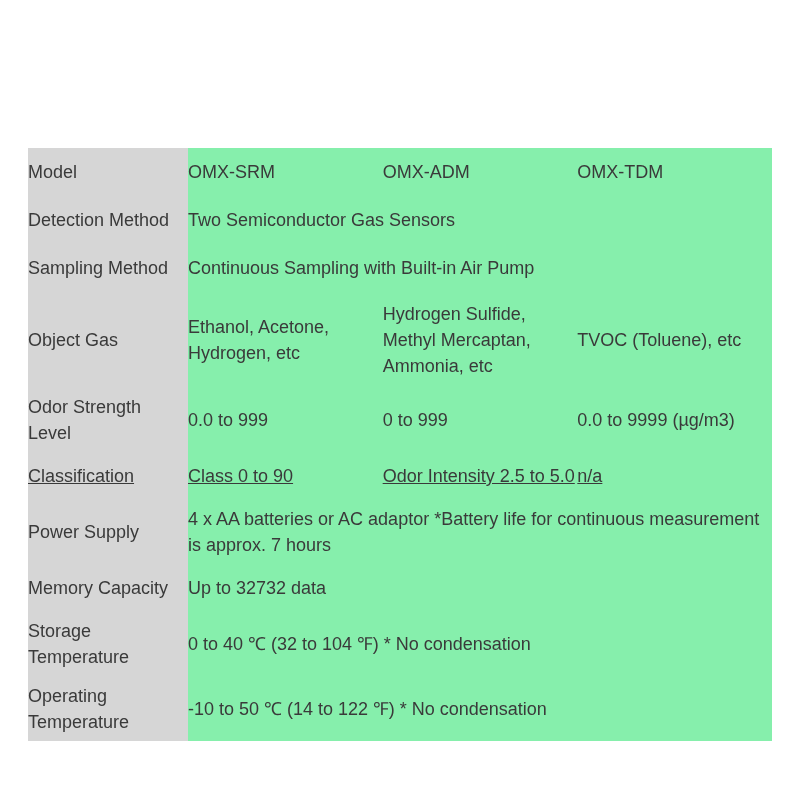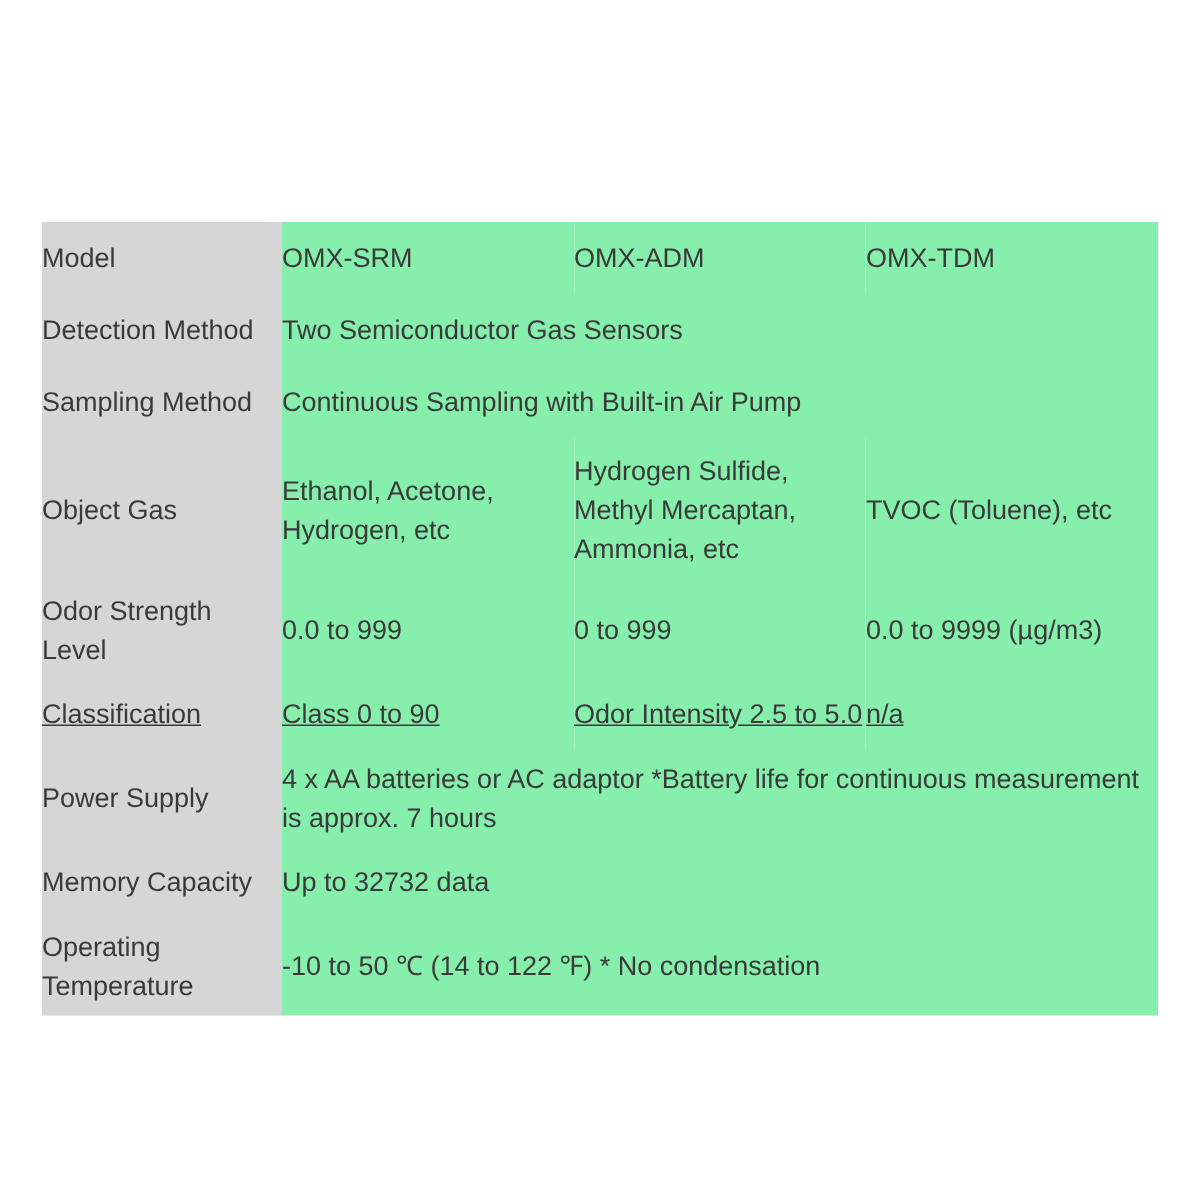--- a/index.html
+++ b/index.html
@@ -113,20 +113,24 @@
         <tr class="r-power">
           <td class="rowlabel">Power Supply</td>
           <td class="val" colspan="3">4 x AA batteries or AC adaptor *Battery life for continuous measurement is approx. 7 hours</td>
         </tr>
 
         <tr class="r-memory">
           <td class="rowlabel">Memory Capacity</td>
           <td class="val" colspan="3">Up to 32732 data</td>
         </tr>
 
+        <tr class="r-storage">
+          <td class="rowlabel">Storage Temperature</td>
+          <td class="val" colspan="3">0 to 40 ℃ (32 to 104 ℉) * No condensation</td>
+        </tr>
 
         <tr class="r-operating">
           <td class="rowlabel">Operating Temperature</td>
           <td class="val" colspan="3">-10 to 50 ℃ (14 to 122 ℉) * No condensation</td>
         </tr>
 
 
 
       </tbody>
     </table>

